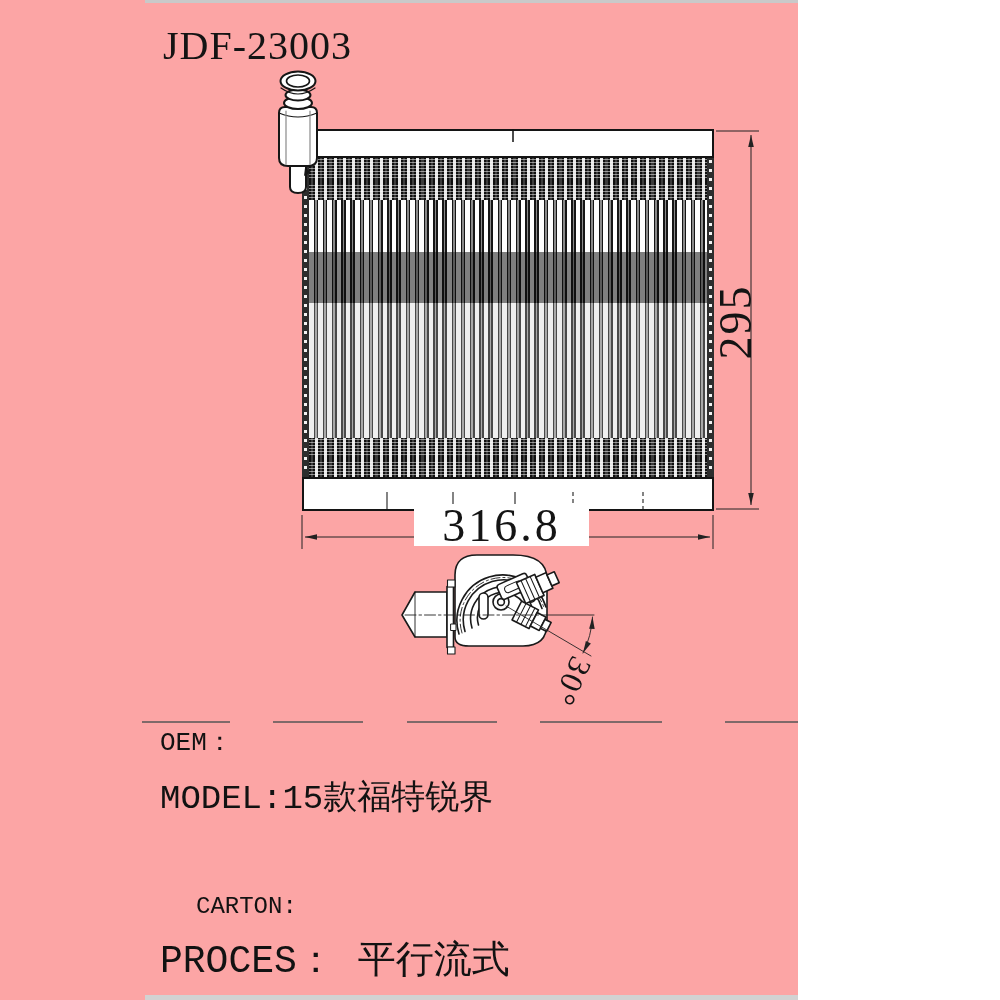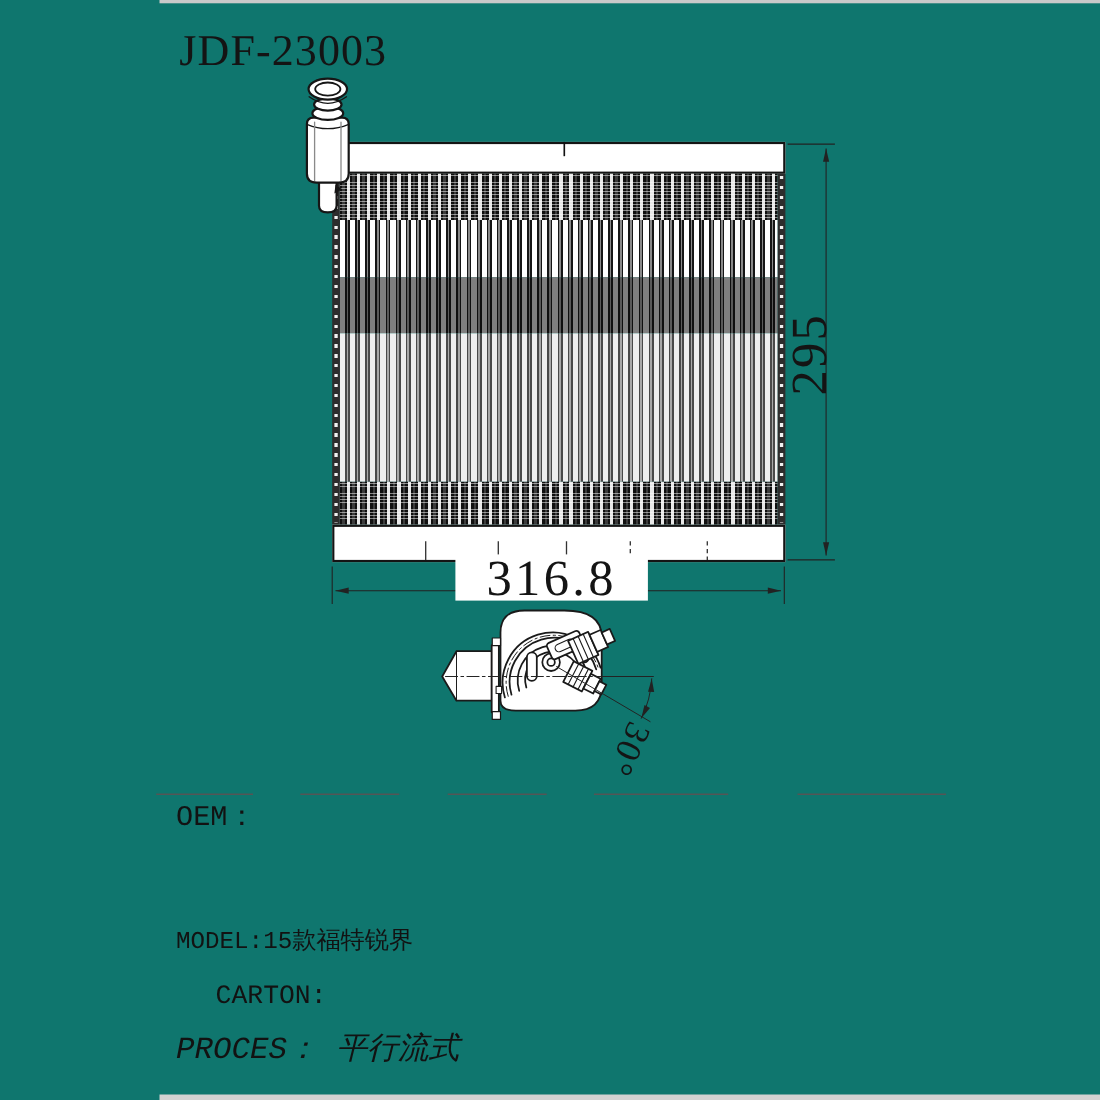--- a/index.html
+++ b/index.html
@@ -1,17 +1,17 @@
 <!DOCTYPE html>
 <html><head>
 <meta charset="utf-8">
 <style>
   html,body{margin:0;padding:0;background:#fff;}
   #sheet{
-    position:relative;width:1000px;height:1000px;background:#0f766e;overflow:hidden;
+    position:relative;width:798px;height:1000px;background:#fca5a5;overflow:hidden;
     font-family:"Liberation Sans",sans-serif;color:#111;
   }
   .abs{position:absolute;}
   
   .strip-top{left:145px;top:0;width:855px;height:3px;background:#c9c9c9;}
   .strip-bottom{left:145px;top:995px;width:855px;height:5px;background:#d2d2d2;}
   
   .title{
     left:163px;top:22px;width:260px;height:44px;
     font-family:"Liberation Serif",serif;font-size:40px;letter-spacing:1px;
@@ -50,24 +50,24 @@
   .dim{font-family:"Liberation Serif",serif;color:#141414;display:flex;align-items:center;justify-content:center;}
   .dim-h{left:655px;top:297px;width:160px;height:50px;font-size:46px;letter-spacing:2px;transform:rotate(-90deg);}
   .dim-w{left:414px;top:504px;width:175px;height:42px;font-size:46px;letter-spacing:3px;background:#fff;}
   .dim-a{left:537px;top:662px;width:70px;height:40px;font-size:32px;letter-spacing:2px;transform:rotate(115deg);}
   
   .spec{
     left:160px;white-space:pre;color:#121212;
     font-family:"Liberation Mono","DejaVu Sans Mono","DejaVu Sans",monospace;
   }
   .spec.r0{top:724px;font-size:26px;}
-  .spec.r1{top:840px;font-size:22px;}
+  .spec.r1{top:774px;font-size:34px;}
   .spec.r2{top:852px;font-size:26px;}
   .spec.r3{top:893px;font-size:24px;margin-left:36px;}
-  .spec.r4{top:934px;font-size:28px;font-style:italic;}
+  .spec.r4{top:934px;font-size:38px;}
 </style>
 </head>
 <body>
 
 <div id="sheet">
 
   <div class="abs strip-top"></div>
   <div class="abs strip-bottom"></div>
 
   <div class="abs title">JDF-23003</div>

